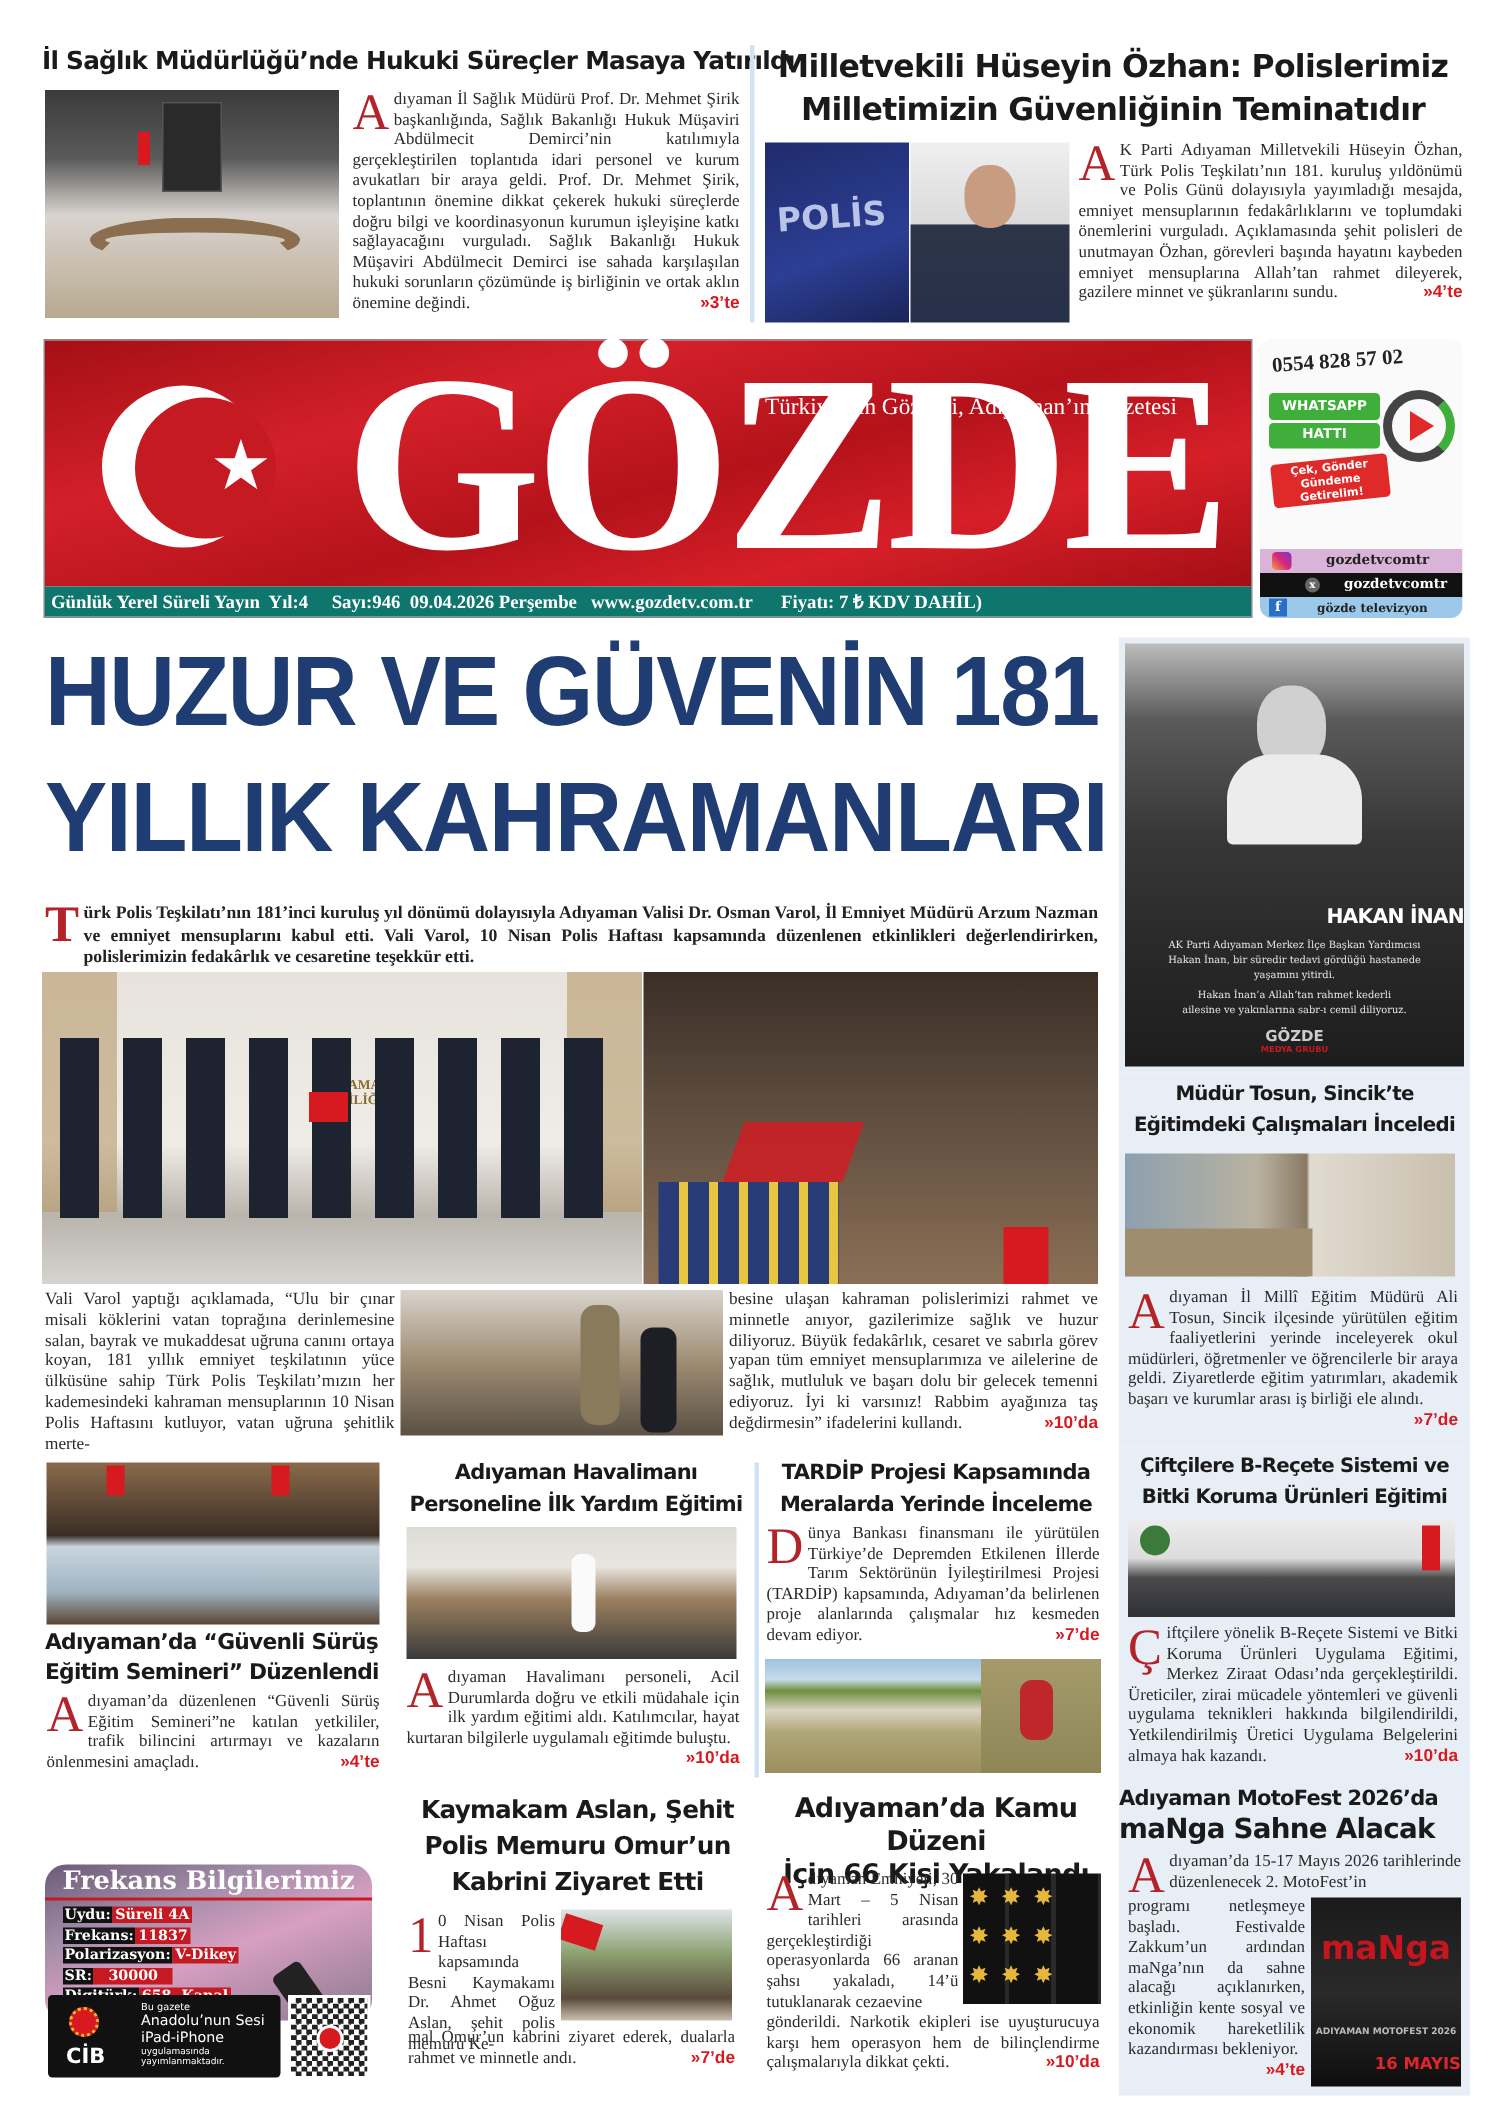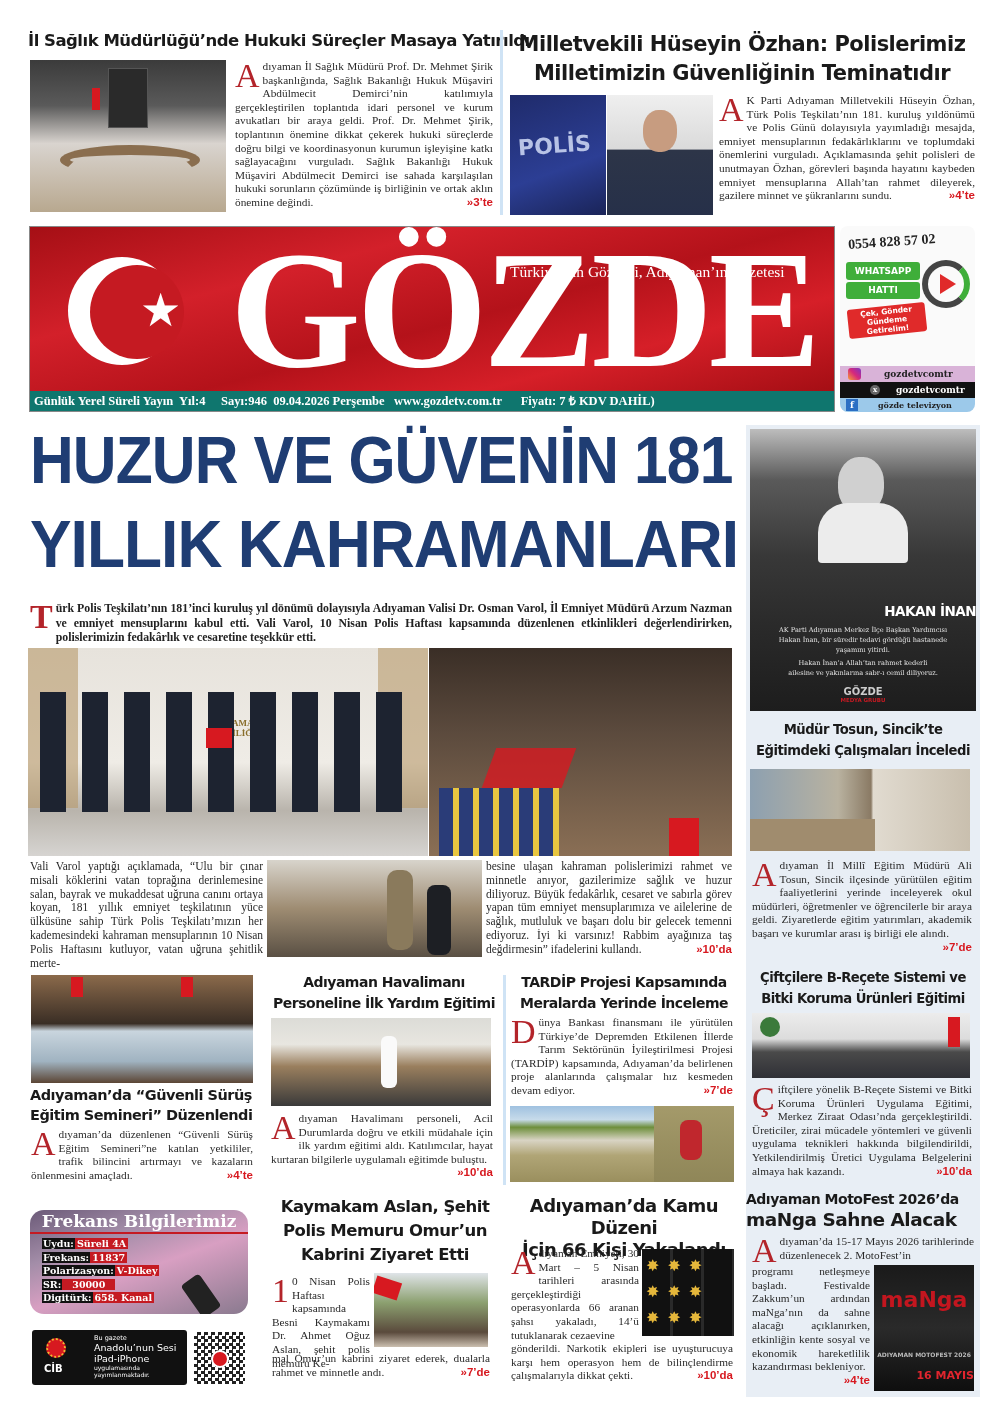--- a/index.html
+++ b/index.html
@@ -209,38 +209,38 @@
   <div class="body-t abs" style="left:1px;top:44px;width:222px">
     <span class="drop">D</span><span>ünya Bankası finansmanı ile yürütülen Türkiye’de Depremden Etkilenen İllerde Tarım Sektörünün İyileştirilmesi Projesi (TARDİP) kapsamında, Adıyaman’da belirlenen proje alanlarında çalışmalar hız kesmeden devam ediyor.</span>
     <span class="more">»7’de</span>
   </div>
   <div class="photo" style="left:0;top:134px;width:224px;height:76px;background:linear-gradient(180deg,#9fc1e0 0%,#c7dbea 18%,#6e8f3c 28%,#d9d4c4 45%,#b0a576 65%,#9a8f5e 100%)">
     <div class="abs" style="left:144px;top:0;width:80px;height:76px;background:linear-gradient(180deg,#a49a6a,#8f8658)"></div>
     <div class="abs" style="left:170px;top:14px;width:22px;height:40px;border-radius:8px;background:#c0272d"></div>
   </div>
 </div>
 
-<div class="abs" style="left:30px;top:1210px;width:218px;height:104px;border-radius:14px;overflow:hidden;background:linear-gradient(160deg,#6b5a78 0%,#a38da8 30%,#d89fc2 55%,#8a7a8f 100%)">
+<div class="abs" style="left:30px;top:1243px;width:218px;height:104px;border-radius:14px;overflow:hidden;background:linear-gradient(160deg,#6b5a78 0%,#a38da8 30%,#d89fc2 55%,#8a7a8f 100%)">
   <div style="position:absolute;left:0;top:0;width:218px;text-align:center;color:#fff;font-family:'DejaVu Serif',serif;font-weight:bold;font-size:17px;line-height:22px;border-bottom:2px solid #c51a22">Frekans Bilgilerimiz</div>
   <div style="position:absolute;left:12px;top:27px;font-family:'DejaVu Serif',serif;font-weight:bold;font-size:9.5px;line-height:13.5px">
     <div><span style="background:#111;color:#fff;padding:0 1px">Uydu:</span><span style="background:#c51a22;color:#fff;padding:0 2px">Süreli 4A</span></div>
     <div><span style="background:#111;color:#fff;padding:0 1px">Frekans:</span><span style="background:#c51a22;color:#fff;padding:0 2px">11837</span></div>
     <div><span style="background:#111;color:#fff;padding:0 1px">Polarizasyon:</span><span style="background:#c51a22;color:#fff;padding:0 2px">V-Dikey</span></div>
     <div><span style="background:#111;color:#fff;padding:0 1px">SR:</span><span style="background:#c51a22;color:#fff;padding:0 10px">30000</span></div>
     <div><span style="background:#111;color:#fff;padding:0 1px">Digitürk:</span><span style="background:#c51a22;color:#fff;padding:0 2px">658. Kanal</span></div>
   </div>
   <div class="abs" style="left:160px;top:66px;width:22px;height:40px;background:#222;border-radius:4px;transform:rotate(-35deg)"></div>
   <div class="abs" style="left:98px;top:102px;font-family:'DejaVu Sans',sans-serif;font-weight:bold;font-size:17px;line-height:20px">
     <span style="color:#e02a2a">gözde</span><span style="color:#555;font-weight:normal">tv</span>
   </div>
 </div>
 
 <div class="abs" style="left:32px;top:1330px;width:155px;height:55px;background:#111;border-radius:3px">
   <div class="abs" style="left:14px;top:8px;width:20px;height:20px;border-radius:50%;background:#d71920;border:2px dotted #f2b632"></div>
-  <div class="abs" style="left:12px;top:33px;color:#fff;font-family:'DejaVu Sans',sans-serif;font-weight:bold;font-size:10px">CİB</div>
+  <div class="abs" style="left:12px;top:33px;color:#fff;font-family:'DejaVu Sans',sans-serif;font-weight:bold;font-size:14px">CİB</div>
   <div class="abs" style="left:62px;top:4px;color:#fff;font-family:'DejaVu Sans',sans-serif">
     <div style="font-size:6.5px;line-height:8px">Bu gazete</div>
     <div style="font-size:9.5px;line-height:11px">Anadolu’nun Sesi</div>
     <div style="font-size:9.5px;line-height:11px">iPad-iPhone</div>
     <div style="font-size:6px;line-height:7px">uygulamasında</div>
     <div style="font-size:6px;line-height:7px">yayımlanmaktadır.</div>
   </div>
 </div>
 <div class="abs" style="left:192px;top:1330px;width:55px;height:56px;background:repeating-conic-gradient(#222 0 25%,#fff 0 50%) 0 0/7px 7px;border:2px solid #fff">
   <div style="position:absolute;left:17px;top:18px;width:18px;height:18px;border-radius:50%;background:#d71920;border:2px solid #fff"></div>

